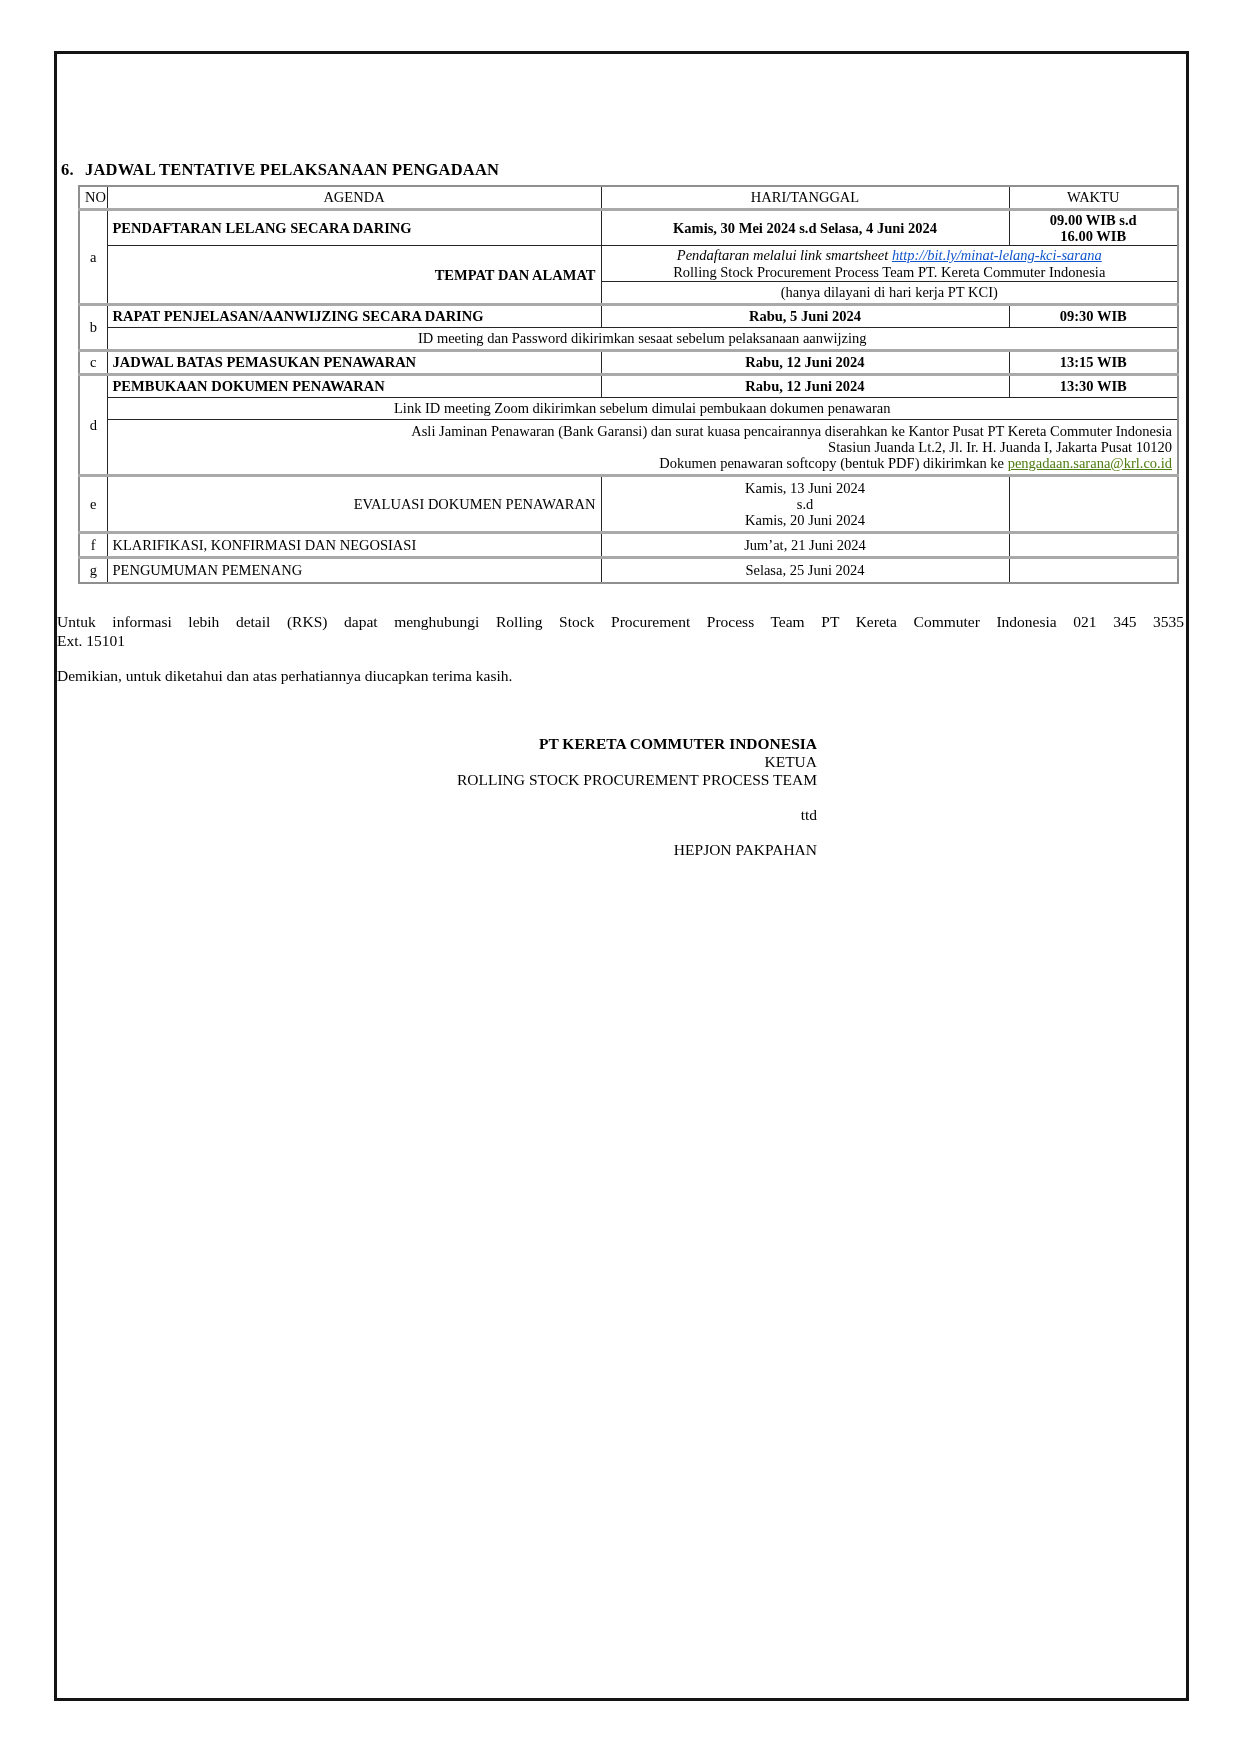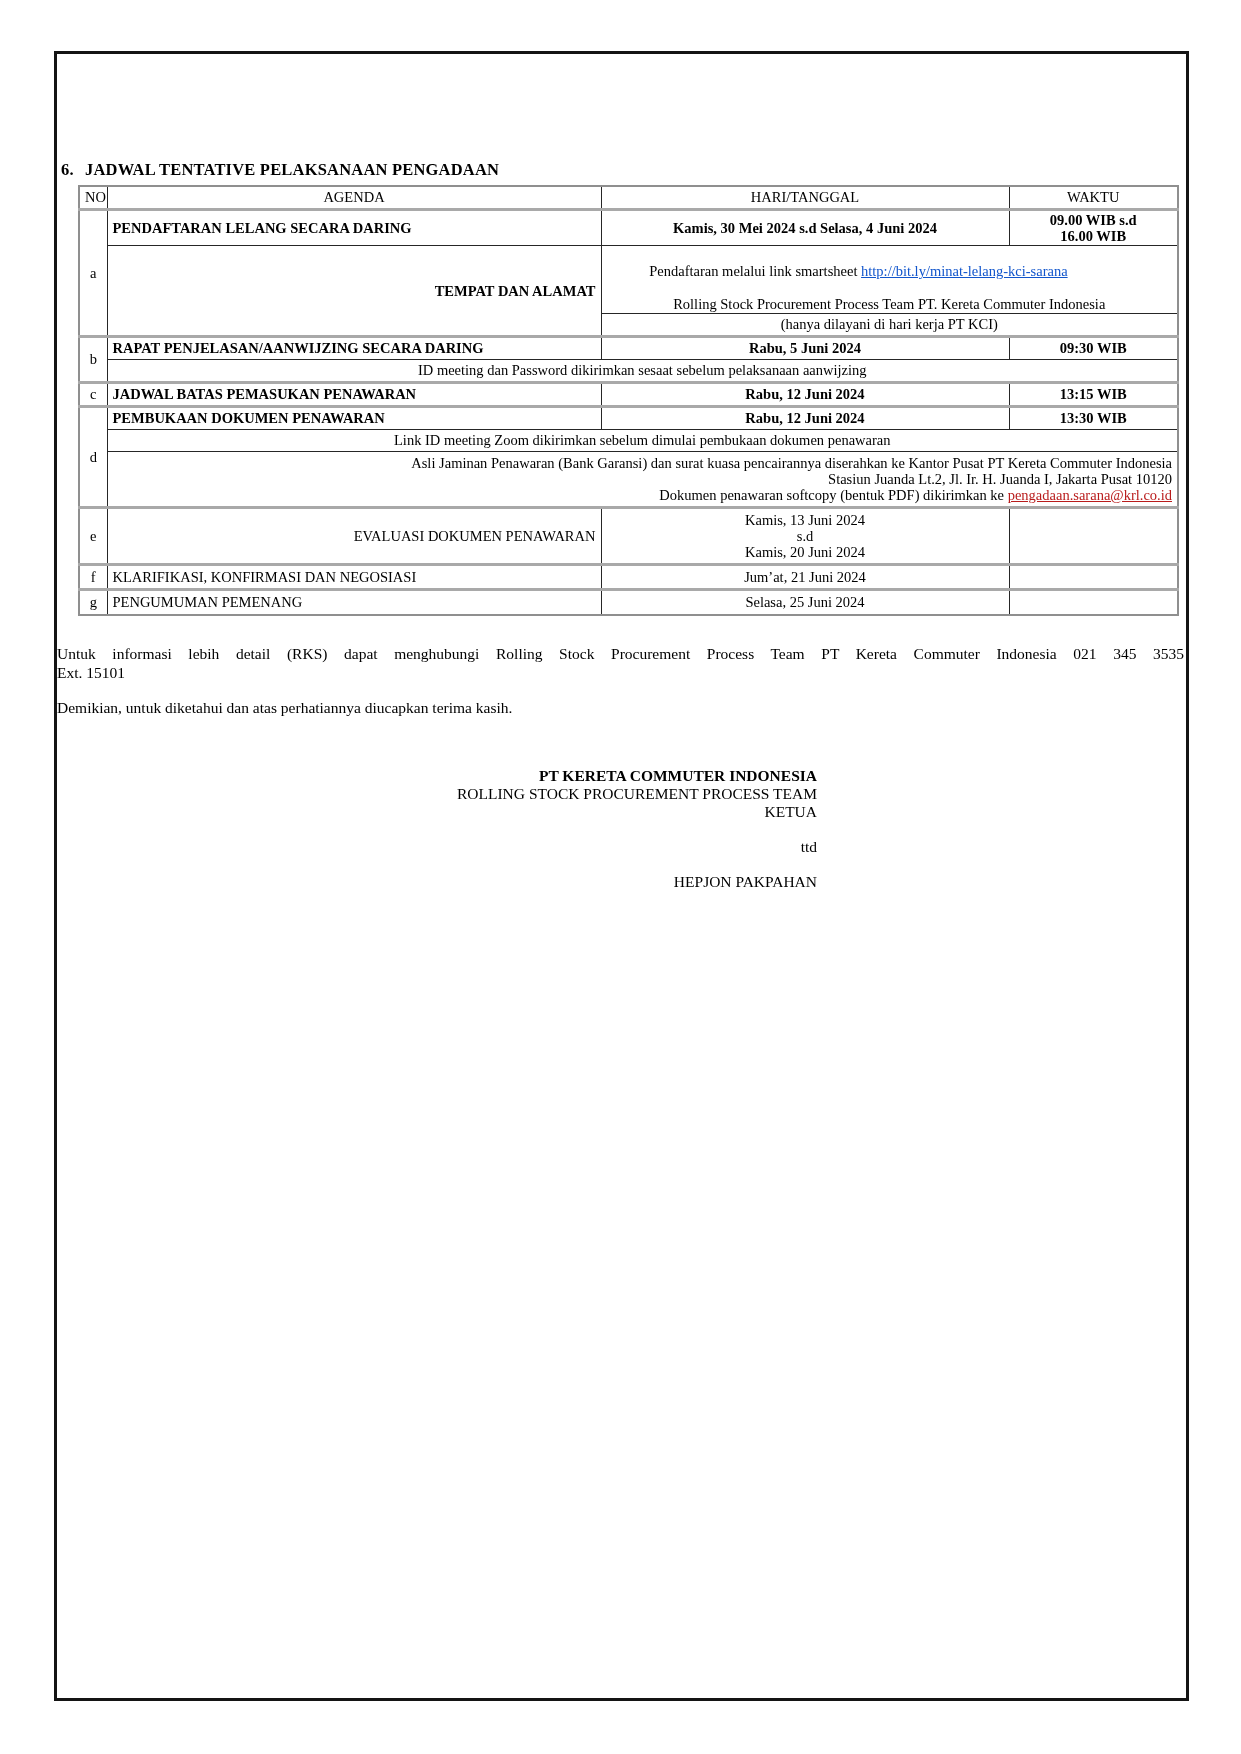--- a/index.html
+++ b/index.html
@@ -49,21 +49,21 @@
   .no-cell { text-align:center; }
   .top-align { vertical-align:top; }
   .pad-left { padding-left:10px; }
   .h-header td { height:19px; }
   .h-a1 td { height:32px; }
   .h-note td { height:19px; }
   .h-line td { height:19px; }
   .h-big { height:52px;text-align:right; }
   .h-f td { height:20px; }
   .h-g td { height:21px; }
-  .a2-line1 { max-width:480px; margin:16px auto; text-align:left; }
+  .a2-line1 { max-width:480px; margin:0 auto; text-align:center;font-style:italic; }
   .doc-link { text-decoration:underline; cursor:pointer; }
   .para1-line1 { text-align:justify; text-align-last:justify; }
   .para-info { margin-top:28px; font-size:15.5px; line-height:19px; }
   .para-thanks { margin-top:17px; font-size:15.5px; }
   .sig-block {
     width:520px; margin-left:240px; margin-top:50px;
     text-align:right; font-size:15.5px; line-height:18px;
   }
   .sig-ttd { margin-top:17px; }
   .sig-name { margin-top:17px; }
@@ -139,21 +139,21 @@
       <td class="center bold">Rabu, 12 Juni 2024</td>
       <td class="center bold">13:30 WIB</td>
     </tr>
     <tr class="h-note">
       <td class="center" colspan="3">Link ID meeting Zoom dikirimkan sebelum dimulai pembukaan dokumen penawaran</td>
     </tr>
     <tr>
       <td class="center h-big" colspan="3">
         <div>Asli Jaminan Penawaran (Bank Garansi) dan surat kuasa pencairannya diserahkan ke Kantor Pusat PT Kereta Commuter Indonesia</div>
         <div>Stasiun Juanda Lt.2, Jl. Ir. H. Juanda I, Jakarta Pusat 10120</div>
-        <div><span>Dokumen penawaran softcopy (bentuk PDF) dikirimkan ke</span> <a class="doc-link" style="color:#b91c1c">pengadaan.sarana@krl.co.id</a></div>
+        <div><span>Dokumen penawaran softcopy (bentuk PDF) dikirimkan ke</span> <a class="doc-link" style="color:#4d7c0f">pengadaan.sarana@krl.co.id</a></div>
       </td>
     </tr>
 
     <tr class="sep">
       <td class="no-cell top-align">e</td>
       <td class="pad-left h-big">EVALUASI DOKUMEN PENAWARAN</td>
       <td class="center">
         <div>Kamis, 13 Juni 2024</div>
         <div>s.d</div>
         <div>Kamis, 20 Juni 2024</div>
@@ -179,19 +179,19 @@
 
   <div class="para-info">
     <div class="para1-line1">Untuk informasi lebih detail (RKS) dapat menghubungi Rolling Stock Procurement Process Team PT Kereta Commuter Indonesia 021 345 3535</div>
     <div>Ext. 15101</div>
   </div>
 
   <div class="para-thanks">Demikian, untuk diketahui dan atas perhatiannya diucapkan terima kasih.</div>
 
   <div class="sig-block">
     <div class="bold">PT KERETA COMMUTER INDONESIA</div>
+    <div>KETUA</div>
     <div>ROLLING STOCK PROCUREMENT PROCESS TEAM</div>
-    <div>KETUA</div>
     <div class="sig-ttd">ttd</div>
     <div class="sig-name">HEPJON PAKPAHAN</div>
   </div>
 
 </div>
 
 </body></html>

